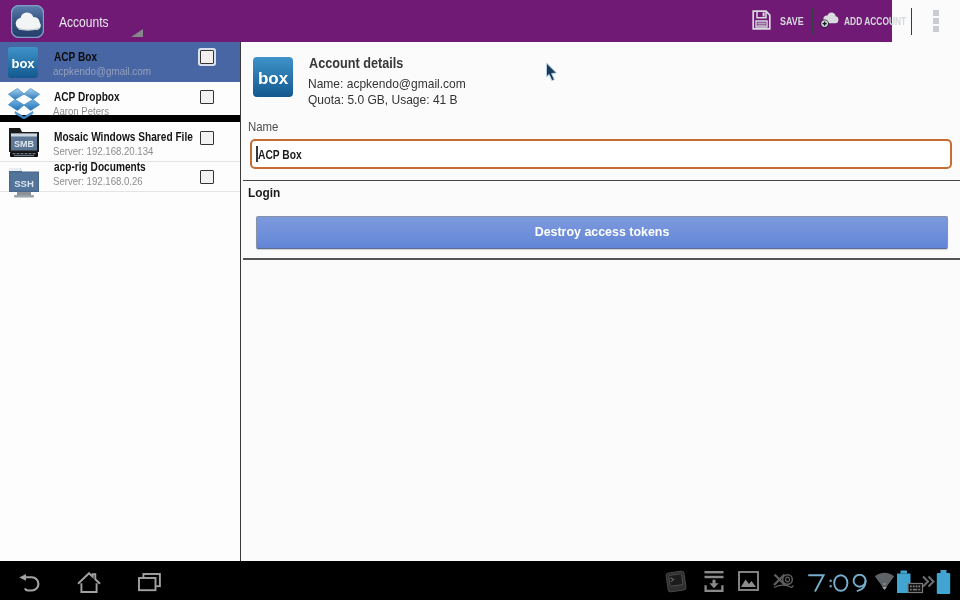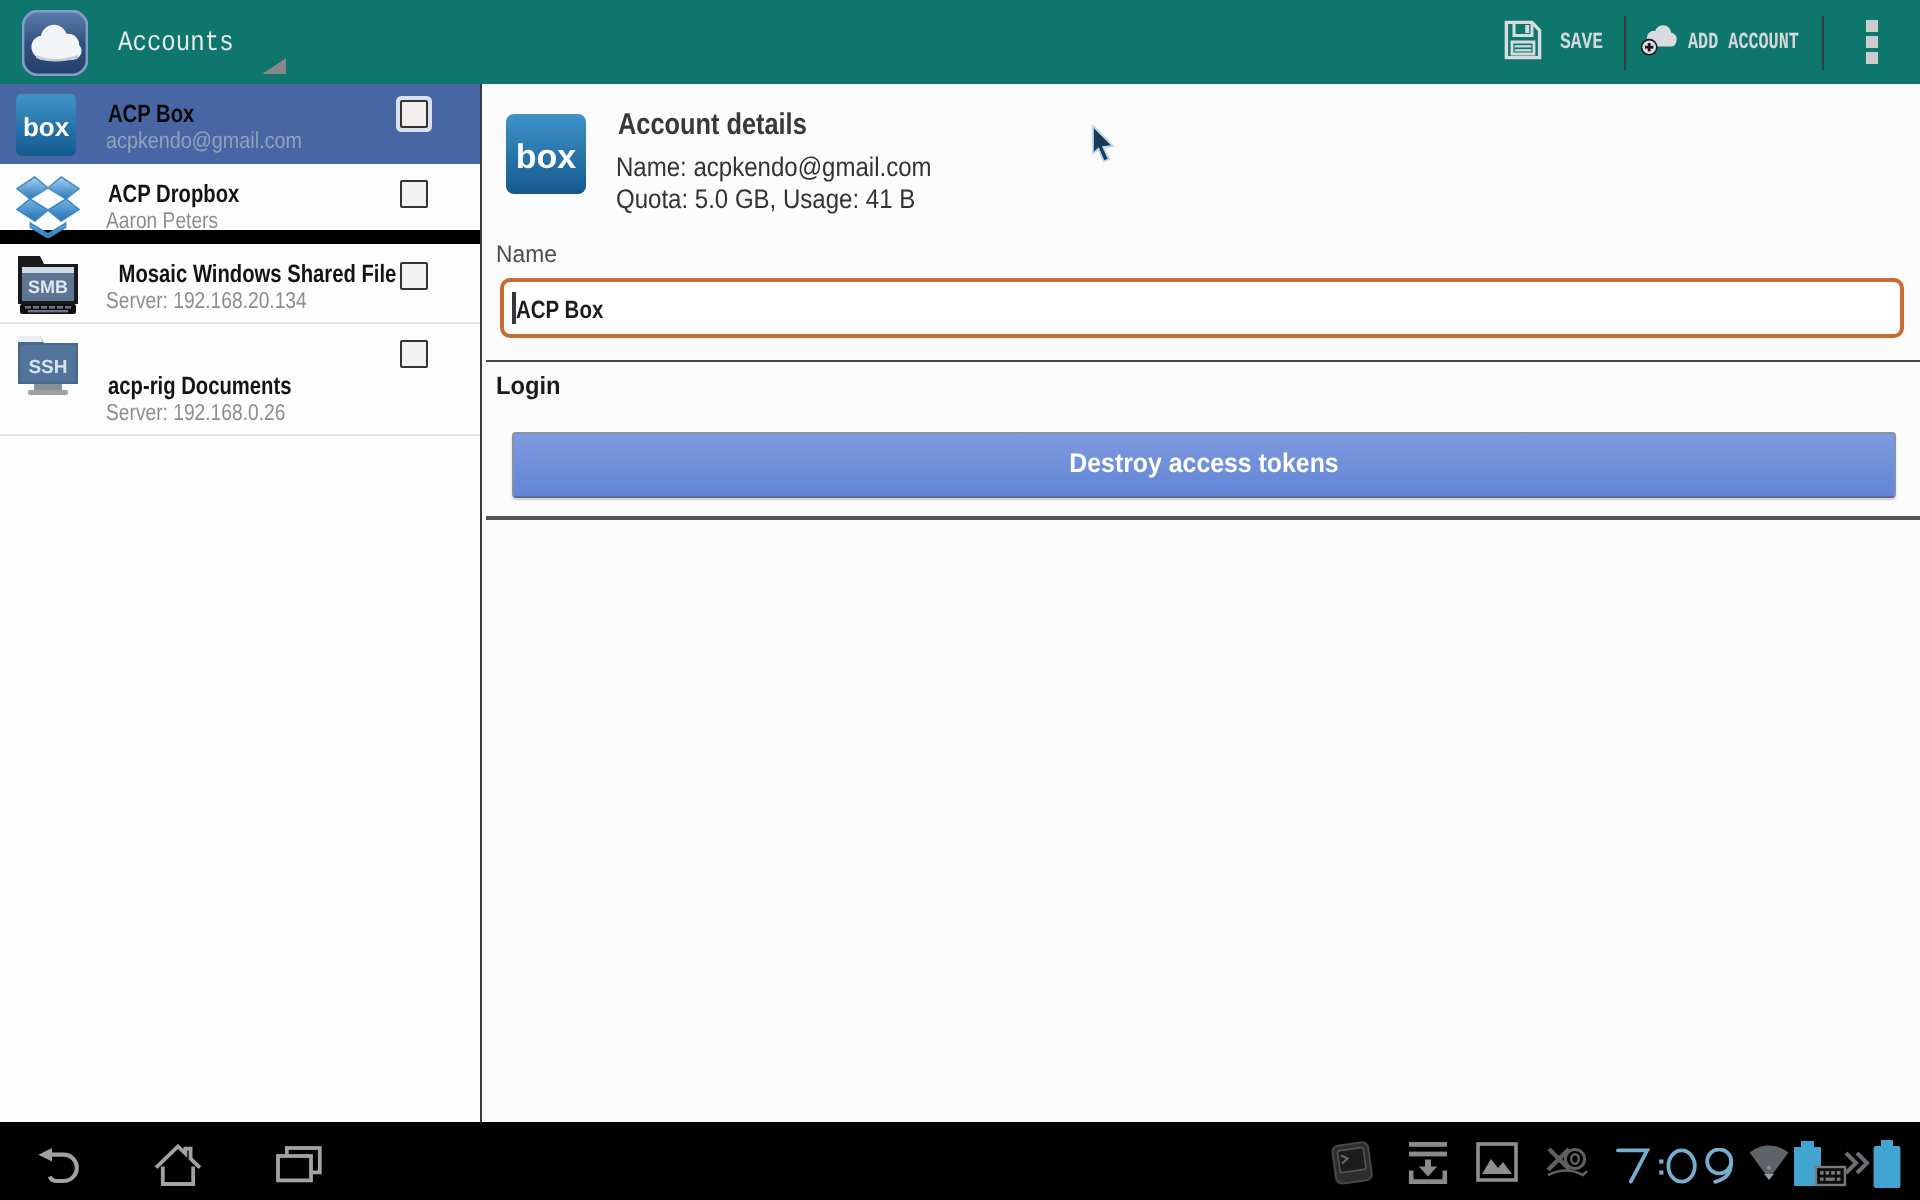--- a/index.html
+++ b/index.html
@@ -5,21 +5,21 @@
   * { margin:0; padding:0; box-sizing:border-box; }
   html,body { width:960px; height:600px; overflow:hidden; background:#fff;
     font-family:"Liberation Sans", sans-serif; }
   #stage { position:relative; width:960px; height:600px; background:#fbfbfb; }
   .abs { position:absolute; }
 </style>
 </head>
 <body>
 <div id="stage">
 
-  <div class="abs" id="actionbar" style="left:0;top:0;width:960px;height:42px;background:#0f766e;font-family:Liberation Mono, monospace;">
+  <div class="abs" id="actionbar" style="left:0;top:0;width:892px;height:42px;background:#701a75;">
 
     <svg class="abs" style="left:11px;top:5px;" width="33" height="33" viewBox="0 0 33 33">
       <defs>
         <linearGradient id="appg" x1="0" y1="0" x2="0" y2="1">
           <stop offset="0" stop-color="#5d7fae"></stop>
           <stop offset="0.5" stop-color="#33517f"></stop>
           <stop offset="1" stop-color="#24406b"></stop>
         </linearGradient>
       </defs>
       <rect x="0.5" y="0.5" width="32" height="32" rx="7.5" fill="url(#appg)" stroke="#7e9ec6" stroke-width="1.4"></rect>
@@ -72,26 +72,26 @@
     <div class="abs" style="left:0;top:0;width:240px;height:40px;background:#4966a4;">
       <div class="abs" style="left:54px;top:8px;font-size:12.5px;font-weight:bold;color:#0c0c0c;transform:scaleX(0.81);transform-origin:0 0;">ACP Box</div>
       <div class="abs" style="left:53px;top:23px;font-size:11.5px;color:#94a0bc;transform:scaleX(0.86);transform-origin:0 0;">acpkendo@gmail.com</div>
     </div>
 
     <div class="abs" style="left:0;top:40px;width:240px;height:40px;border-bottom:7px solid #000000;">
       <div class="abs" style="left:54px;top:8px;font-size:12.5px;font-weight:bold;color:#141414;transform:scaleX(0.81);transform-origin:0 0;">ACP Dropbox</div>
       <div class="abs" style="left:53px;top:23px;font-size:11.5px;color:#8d8d8d;transform:scaleX(0.835);transform-origin:0 0;">Aaron Peters</div>
     </div>
 
-    <div class="abs" style="left:0;top:80px;width:240px;height:40px;border-bottom:1px solid #e4e4e4;text-align:right;">
+    <div class="abs" style="left:0;top:80px;width:240px;height:40px;border-bottom:1px solid #e4e4e4;">
       <div class="abs" style="left:54px;top:8px;font-size:12.5px;font-weight:bold;color:#141414;width:178px;white-space:nowrap;overflow:hidden;transform:scaleX(0.81);transform-origin:0 0;">Mosaic Windows Shared File</div>
       <div class="abs" style="left:53px;top:23px;font-size:11.5px;color:#8d8d8d;transform:scaleX(0.835);transform-origin:0 0;">Server: 192.168.20.134</div>
     </div>
 
-    <div class="abs" style="left:0;top:136px;width:240px;height:40px;border-bottom:1px solid #e4e4e4;">
+    <div class="abs" style="left:0;top:110px;width:240px;height:40px;border-bottom:1px solid #e4e4e4;">
       <div class="abs" style="left:54px;top:8px;font-size:12.5px;font-weight:bold;color:#141414;transform:scaleX(0.81);transform-origin:0 0;">acp-rig Documents</div>
       <div class="abs" style="left:53px;top:23px;font-size:11.5px;color:#8d8d8d;transform:scaleX(0.835);transform-origin:0 0;">Server: 192.168.0.26</div>
     </div>
 
     <svg class="abs" style="left:8px;top:5px;" width="30" height="31" viewBox="0 0 30 31">
       <defs>
           <linearGradient id="boxg1" x1="0" y1="0" x2="0" y2="1">
         <stop offset="0" stop-color="#3f93c9"></stop>
             <stop offset="1" stop-color="#13598f"></stop>
       </linearGradient>

